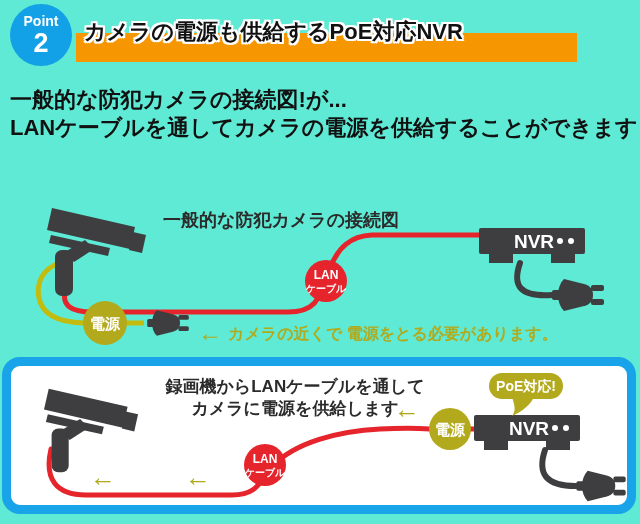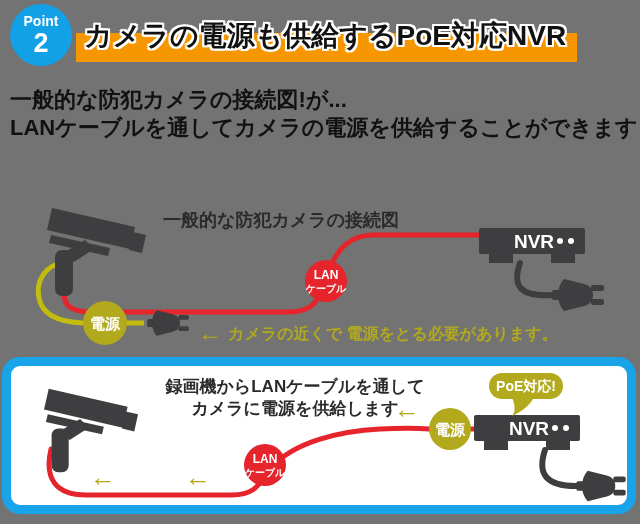--- a/index.html
+++ b/index.html
@@ -1,26 +1,26 @@
 <!DOCTYPE html>
 <html><head>
 <meta charset="utf-8">
 <style>
   * { margin:0; padding:0; box-sizing:border-box; }
   body { background:#fff; font-family:"Liberation Sans","DejaVu Sans",sans-serif; }
-  .stage { position:relative; width:640px; height:524px; background:#737373; overflow:hidden; }
+  .stage { position:relative; width:640px; height:524px; background:#5eead4; overflow:hidden; }
 
   
   .point-badge { position:absolute; left:10px; top:4px; width:62px; height:62px;
     border-radius:50%; background:#12a0e6; color:#fff; display:flex; flex-direction:column;
     align-items:center; justify-content:center; }
   .point-badge .pt { font-size:14px; font-weight:bold; line-height:1; }
   .point-badge .num { font-size:27px; font-weight:bold; line-height:1; margin-top:2px; }
   .title-banner { position:absolute; left:76px; top:33px; width:501px; height:29px; background:#f69600; }
-  .page-title { position:absolute; left:84px; top:17px; font-size:28px; font-weight:bold;
+  .page-title { position:absolute; left:84px; top:17px; font-size:22px; font-weight:bold;
     color:#111; white-space:nowrap; letter-spacing:0;
     text-shadow:-2px -2px 0 #fff, 2px -2px 0 #fff, -2px 2px 0 #fff, 2px 2px 0 #fff,
                 -2px 0 0 #fff, 2px 0 0 #fff, 0 -2px 0 #fff, 0 2px 0 #fff; }
 
   
   .intro { position:absolute; left:10px; top:86px; }
   .intro div { font-size:22px; font-weight:bold; color:#111; line-height:28px; white-space:nowrap; }
 
   
   .svg-layer { position:absolute; left:0; }

